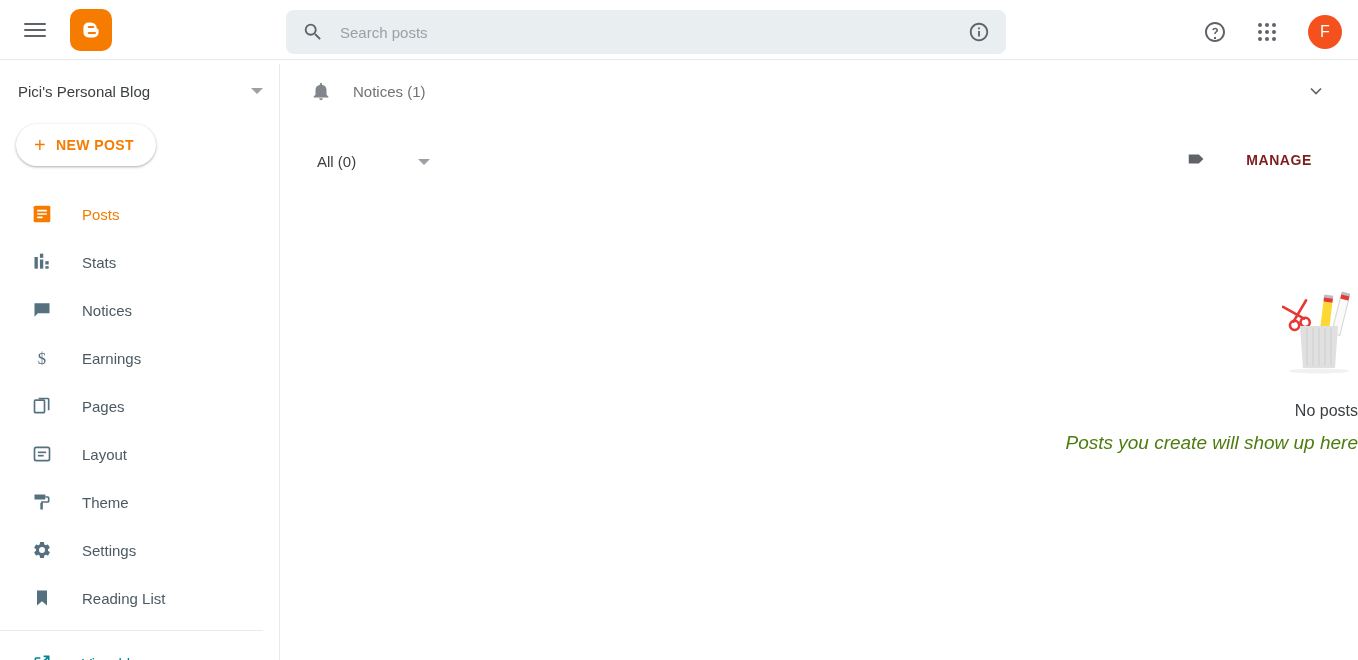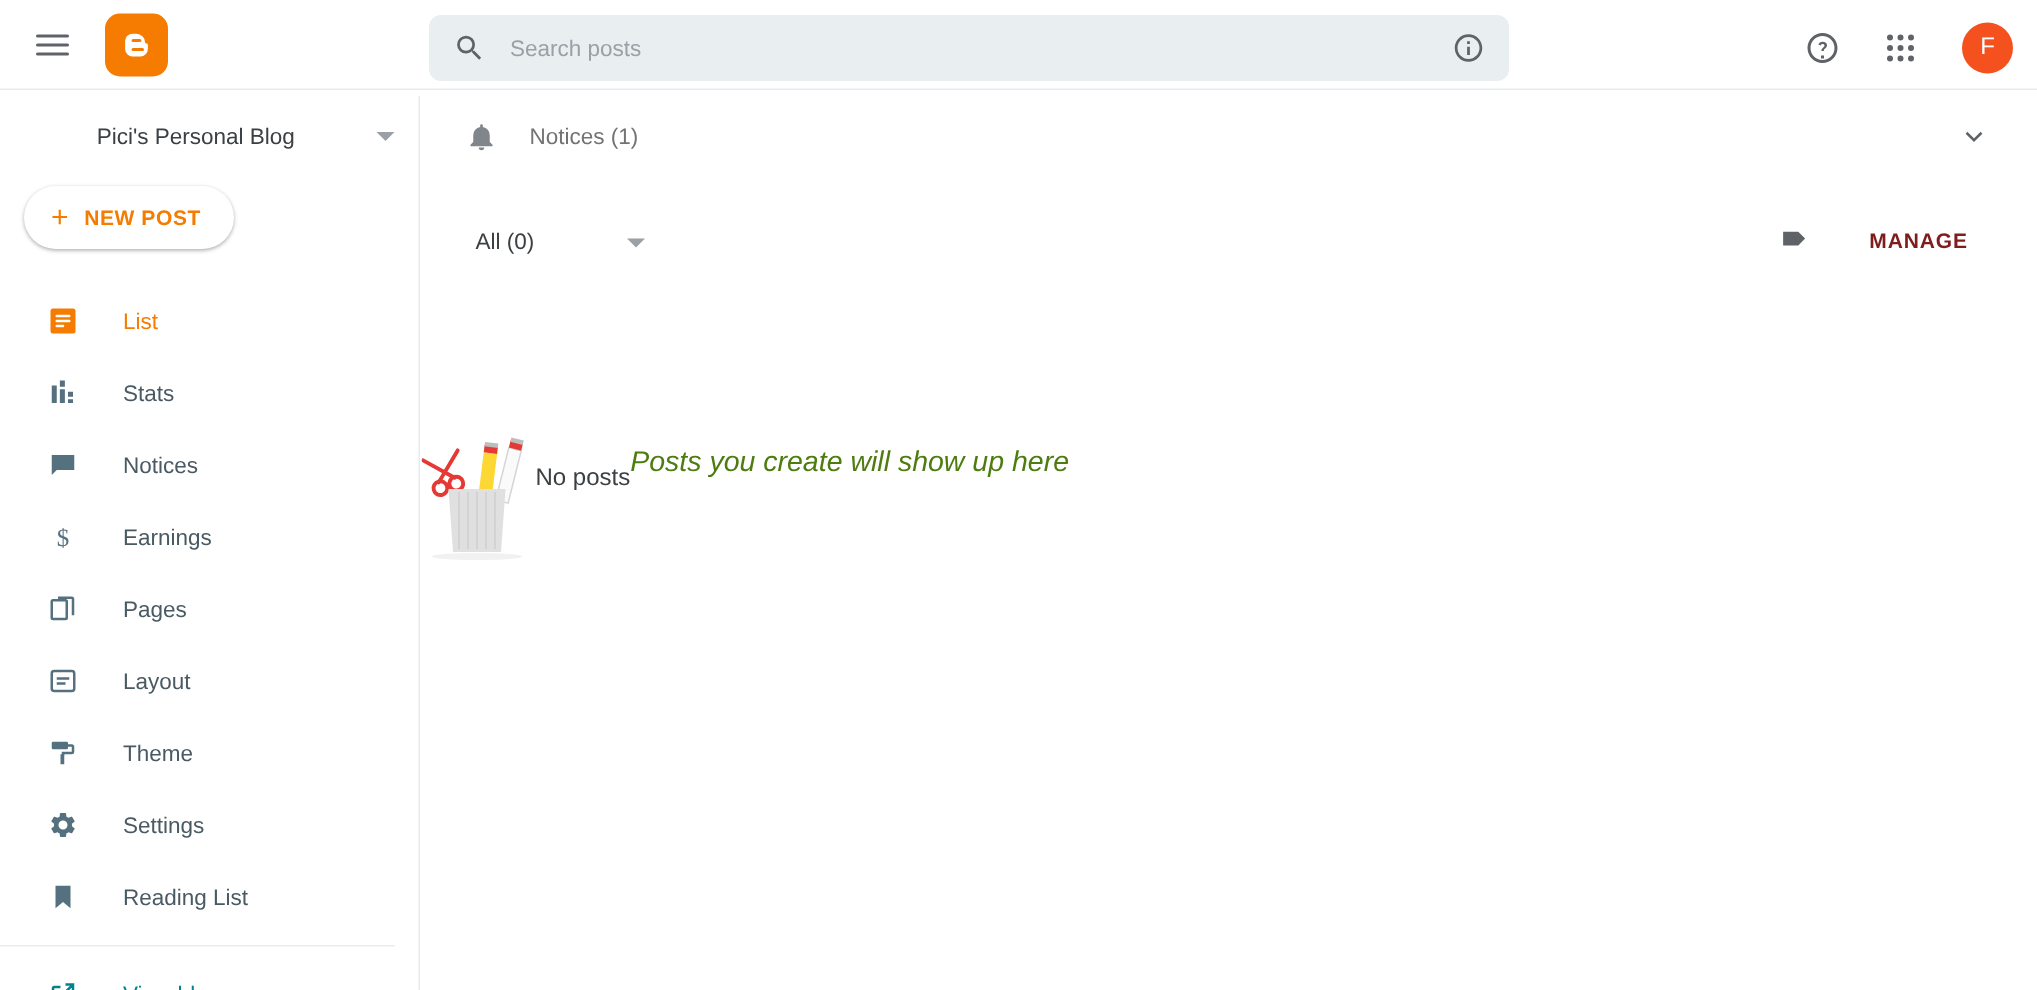--- a/index.html
+++ b/index.html
@@ -71,21 +71,20 @@
     position: absolute; left: 0; top: 64px;
     width: 280px; height: 596px;
     background: #ffffff;
     border-right: 1px solid #e8eaed;
     overflow: hidden;
   }
   .blog-title-row {
     display: flex; align-items: center;
     height: 54px; padding: 0 16px 0 18px;
     cursor: pointer;
-    text-align: center;
   }
   .blog-title {
     flex: 1; font-size: 15px; color: #3c4043;
     white-space: nowrap; overflow: hidden; text-overflow: ellipsis;
   }
   .caret-down {
     width: 0; height: 0;
     border-left: 6px solid transparent; border-right: 6px solid transparent;
     border-top: 6px solid #9aa0a6; margin-left: 8px;
   }
@@ -149,21 +148,21 @@
     background: none; border: none; cursor: default;
     font-family: "Liberation Sans", sans-serif;
     font-size: 14px; font-weight: bold; letter-spacing: .6px;
     color: #7f1d1d; padding: 8px 14px; margin-left: 18px;
   }
 
   
   .empty-state {
     position: absolute; left: 0; top: 222px;
     width: 1077px;
-    display: flex; flex-direction: row; align-items: flex-start;
+    display: flex; flex-direction: column; align-items: flex-end;
   }
   .empty-title { margin-top: 24px; font-size: 16px; color: #3c4043; }
   .empty-sub { margin-top: 12px; font-size: 19px; color: #4d7c0f; font-style: italic; }
 </style>
 </head>
 <body>
 
 <div class="topbar">
 
   <div class="hamburger">
@@ -233,21 +232,21 @@
 
     <div class="nav-item active">
       <span class="nav-icon">
         <svg width="20" height="20" viewBox="0 0 24 24">
           <rect x="2" y="2" width="20" height="20" rx="2" fill="#f57c00"></rect>
           <rect x="6" y="7" width="12" height="2" rx="1" fill="#fff"></rect>
           <rect x="6" y="11" width="12" height="2" rx="1" fill="#fff"></rect>
           <rect x="6" y="15" width="7" height="2" rx="1" fill="#fff"></rect>
         </svg>
       </span>
-      <span class="nav-label">List</span>
+      <span class="nav-label">Posts</span>
     </div>
 
     <div class="nav-item">
       <span class="nav-icon">
         <svg width="20" height="20" viewBox="0 0 24 24">
           <rect x="3" y="6" width="4" height="14" fill="#55707f"></rect>
           <rect x="9.5" y="2" width="4" height="5" fill="#55707f"></rect>
           <rect x="9.5" y="9" width="4" height="11" fill="#55707f"></rect>
           <rect x="16" y="11" width="4" height="4" fill="#55707f"></rect>
           <rect x="16" y="17" width="4" height="3" fill="#55707f"></rect>

